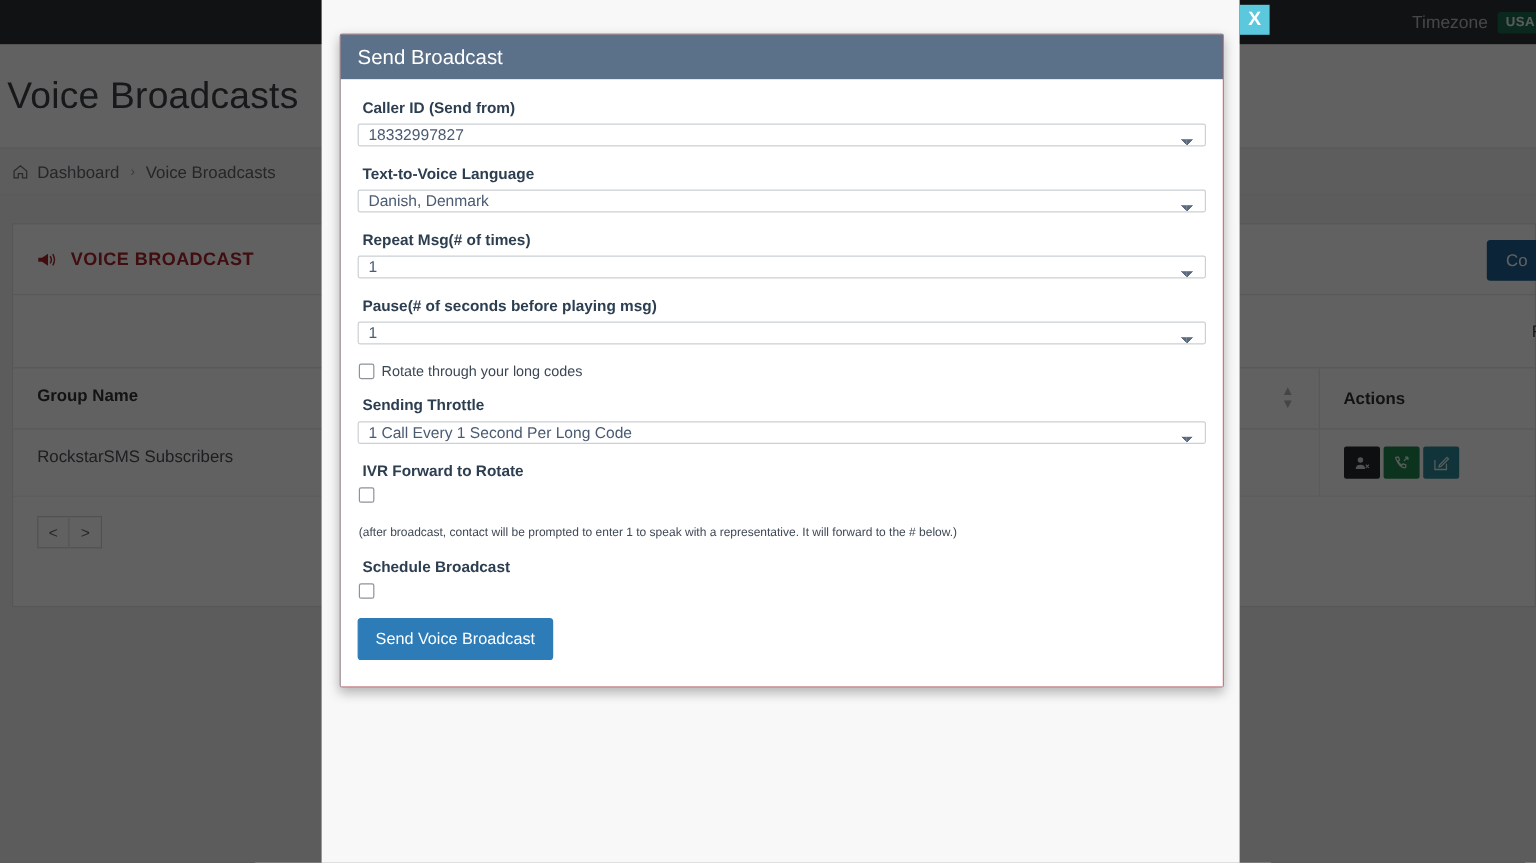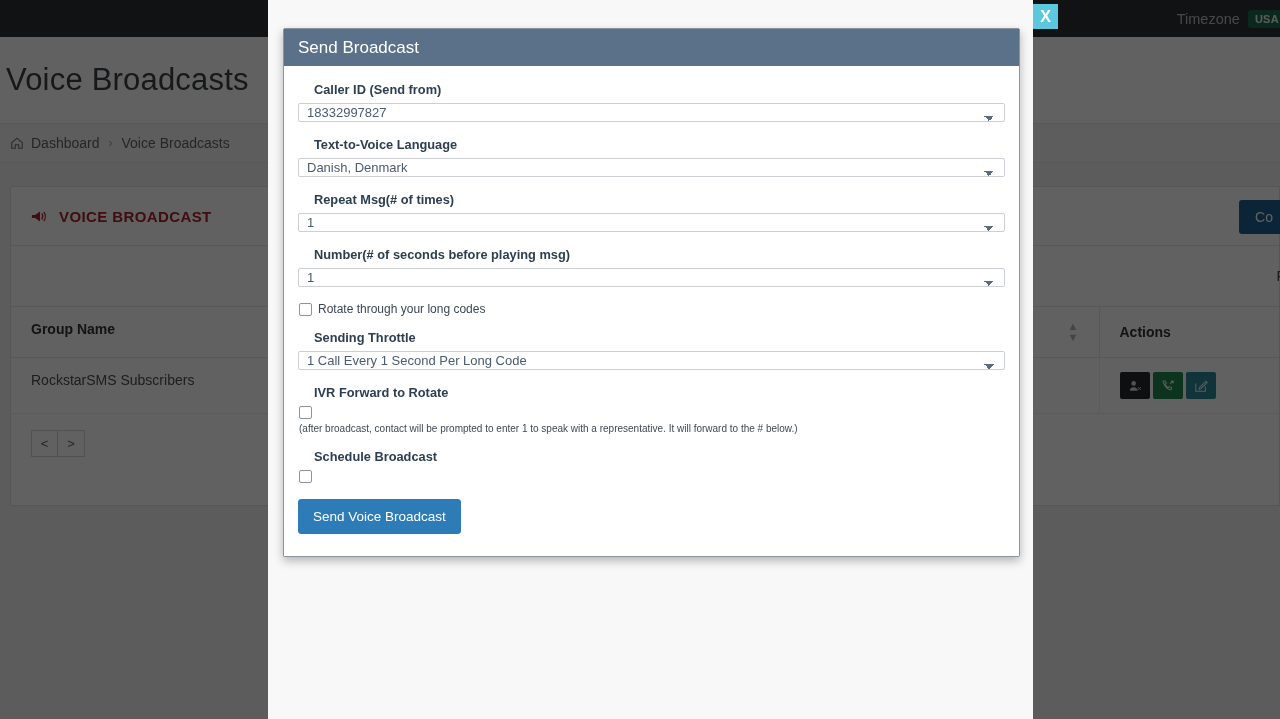--- a/index.html
+++ b/index.html
@@ -132,21 +132,21 @@
   }
   .modal-header {
     background: #5b7089; height: 37px; display: flex; align-items: center;
     padding: 0 14px;
   }
   .modal-title { color: #ffffff; font-size: 17px; font-weight: 400; }
   .modal-body { padding: 16px 14px 22px 14px; background: #fff; }
 
   .f-label {
     font-size: 12.8px; font-weight: bold; color: #2c3e50;
-    margin: 0 0 6px 16px;
+    margin: 0 0 6px 4px;
   }
   .f-group { margin-bottom: 15px; }
   select.f-select {
     width: 100%; height: 19px;
     border: 1px solid #ccd0d4; border-radius: 2px;
     font-size: 13px; color: #4a5b73; background: #fff;
     padding: 0 8px;
     font-family: "Liberation Sans", sans-serif;
     -webkit-appearance: none; appearance: none;
     background-image:
@@ -157,21 +157,21 @@
     background-repeat: no-repeat;
   }
   .cb-row { display: flex; align-items: center; margin: 0 0 14px 0; }
   input[type=checkbox].cb {
     width: 13px; height: 13px; margin: 0 6px 0 1px;
     -webkit-appearance: none; appearance: none;
     border: 1px solid #8c939c; border-radius: 2px; background: #fff;
   }
   .cb-text { font-size: 12px; color: #3c4756; }
   .help-text {
-    font-size: 10px; color: #3f4854; margin: 4px 0 0 1px; line-height: 1.2;
+    font-size: 10px; color: #3f4854; margin: 20px 0 0 1px; line-height: 1.2;
   }
   .bare-cb { margin-top: 4px; margin-bottom: 0; }
   .send-btn {
     background: #2d7cb8; color: #fff; border: 1px solid #2d7cb8;
     font-size: 13.5px; padding: 9px 14px; border-radius: 3px;
     font-family: "Liberation Sans", sans-serif;
     margin-top: 16px;
   }
   .modal-close {
     position: absolute; left: 765px; top: 4px;
@@ -307,21 +307,21 @@
       </div>
 
       <div class="f-group">
         <div class="f-label">Repeat Msg(# of times)</div>
         <select class="f-select">
           <option>1</option>
         </select>
       </div>
 
       <div class="f-group">
-        <div class="f-label">Number(# of seconds before playing msg)</div>
+        <div class="f-label">Pause(# of seconds before playing msg)</div>
         <select class="f-select">
           <option>1</option>
         </select>
       </div>
 
       <div class="cb-row">
         <input type="checkbox" class="cb" style="">
         <span class="cb-text">Rotate through your long codes</span>
       </div>
 

